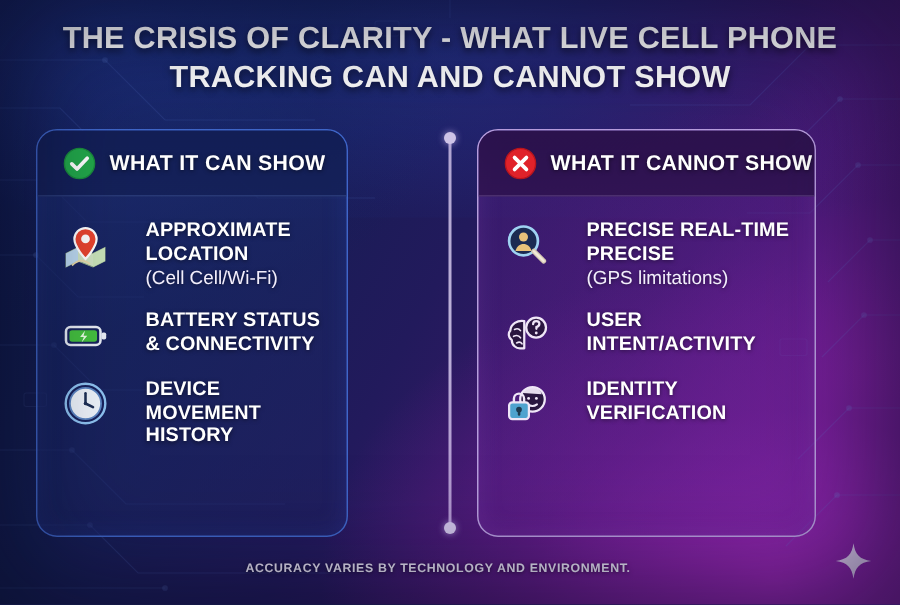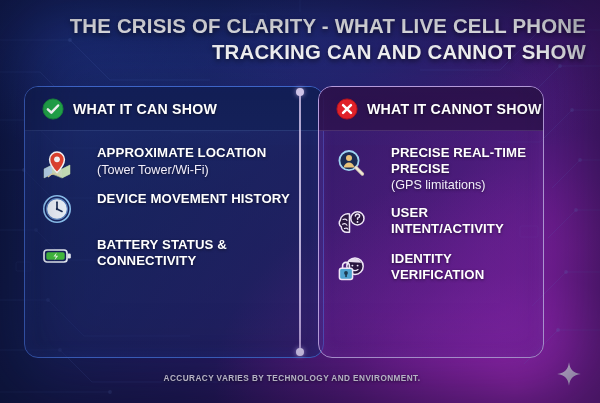--- a/index.html
+++ b/index.html
@@ -27,41 +27,41 @@
     pointer-events:none;
   }
   .vignette{
     position:absolute; inset:0; pointer-events:none;
     box-shadow:inset 0 0 70px 16px rgba(6,8,30,.55);
   }
 
   
   .title{
     position:absolute; left:0; right:0; top:13px;
-    text-align:right;
+    text-align:center;
     color:#fff;
     font-weight:bold;
     font-size:20.4px;
     line-height:26px;
     letter-spacing:.2px;
     text-shadow:0 2px 5px rgba(0,0,0,.6);
-    padding:0 14px;
+    padding:0 28px;
   }
 
   
   .panels{
     position:absolute; left:0; top:86px; width:600px; height:272px;
   }
   .panel{
     position:absolute; top:0; height:272px;
     border-radius:14px;
     overflow:hidden;
   }
   .panel-can{
-    left:24px; width:300px;
+    left:24px; width:208px;
     border:1.6px solid #3f66c9;
     background:linear-gradient(160deg, rgba(28,44,110,.80) 0%, rgba(26,38,100,.62) 45%, rgba(30,34,96,.50) 100%);
     box-shadow:0 0 16px rgba(40,80,200,.22) inset;
   }
   .panel-cannot{
     left:318px; width:226px;
     border:1.6px solid #b79ddd;
     background:linear-gradient(160deg, rgba(70,28,118,.56) 0%, rgba(84,30,132,.44) 45%, rgba(104,34,152,.34) 100%);
     box-shadow:0 0 16px rgba(170,90,220,.18) inset;
   }
@@ -193,47 +193,47 @@
           <svg class="ic" viewBox="0 0 32 32">
             <path d="M3 22 L11 18 L21 22 L29 18 L29 27 L21 31 L11 27 L3 31 Z" fill="#cfe3c2" stroke="#8fa888" stroke-width="0.7"></path>
             <path d="M3 22 L11 18 L11 27 L3 31 Z" fill="#bcd9f0"></path>
             <path d="M21 22 L29 18 L29 27 L21 31 Z" fill="#c8e2b8"></path>
             <path d="M7 30 Q13 24 19 29" fill="none" stroke="#e8d9a8" stroke-width="1.2"></path>
             <path d="M16 5 c-4.1 0-7.4 3.3-7.4 7.4 0 5.5 7.4 13.2 7.4 13.2 s7.4-7.7 7.4-13.2 C23.4 8.3 20.1 5 16 5 z" fill="#e8442f" stroke="#fff" stroke-width="1.5"></path>
             <circle cx="16" cy="12.3" r="2.9" fill="#fff"></circle>
           </svg>
           <div class="rtext">
             <div class="rmain">APPROXIMATE LOCATION</div>
-            <div class="rsub">(Tower Tower/Wi-Fi)</div>
+            <div class="rsub">(Cell Cell/Wi-Fi)</div>
+          </div>
+        </div>
+
+        <div class="row">
+          <svg class="ic" viewBox="0 0 32 32">
+            <rect x="3" y="11" width="23" height="12" rx="3" fill="none" stroke="#e9eef5" stroke-width="1.7"></rect>
+            <rect x="5.3" y="13.2" width="18.4" height="7.6" rx="1.8" fill="#45c13f"></rect>
+            <rect x="26.6" y="14.6" width="3.2" height="4.8" rx="1.2" fill="#e9eef5"></rect>
+            <path d="M15.7 13.4 L12.4 17.6 L14.9 17.6 L13.4 21.4 L17.2 16.8 L14.7 16.8 Z" fill="#eaffe5"></path>
+          </svg>
+          <div class="rtext">
+            <div class="rmain">BATTERY STATUS &amp; CONNECTIVITY</div>
+            <div class="rsub"></div>
           </div>
         </div>
 
         <div class="row">
           <svg class="ic" viewBox="0 0 32 32">
             <circle cx="16" cy="16" r="13.2" fill="none" stroke="#8fc4f2" stroke-width="1.6"></circle>
             <circle cx="16" cy="16" r="10.4" fill="#eef4fb" stroke="#5d87c4" stroke-width="1.2"></circle>
             <line x1="16" y1="16" x2="16" y2="9.2" stroke="#1d2f56" stroke-width="1.7" stroke-linecap="round"></line>
             <line x1="16" y1="16" x2="21" y2="18.4" stroke="#1d2f56" stroke-width="1.7" stroke-linecap="round"></line>
             <circle cx="16" cy="16" r="1.2" fill="#1d2f56"></circle>
           </svg>
           <div class="rtext">
             <div class="rmain">DEVICE MOVEMENT HISTORY</div>
-            <div class="rsub"></div>
-          </div>
-        </div>
-
-        <div class="row">
-          <svg class="ic" viewBox="0 0 32 32">
-            <rect x="3" y="11" width="23" height="12" rx="3" fill="none" stroke="#e9eef5" stroke-width="1.7"></rect>
-            <rect x="5.3" y="13.2" width="18.4" height="7.6" rx="1.8" fill="#45c13f"></rect>
-            <rect x="26.6" y="14.6" width="3.2" height="4.8" rx="1.2" fill="#e9eef5"></rect>
-            <path d="M15.7 13.4 L12.4 17.6 L14.9 17.6 L13.4 21.4 L17.2 16.8 L14.7 16.8 Z" fill="#eaffe5"></path>
-          </svg>
-          <div class="rtext">
-            <div class="rmain">BATTERY STATUS &amp; CONNECTIVITY</div>
             <div class="rsub"></div>
           </div>
         </div>
 
       </div>
     </section>
 
     <section class="panel panel-cannot">
       <header class="phead phead-cannot">
         <svg class="badge" viewBox="0 0 24 24">

